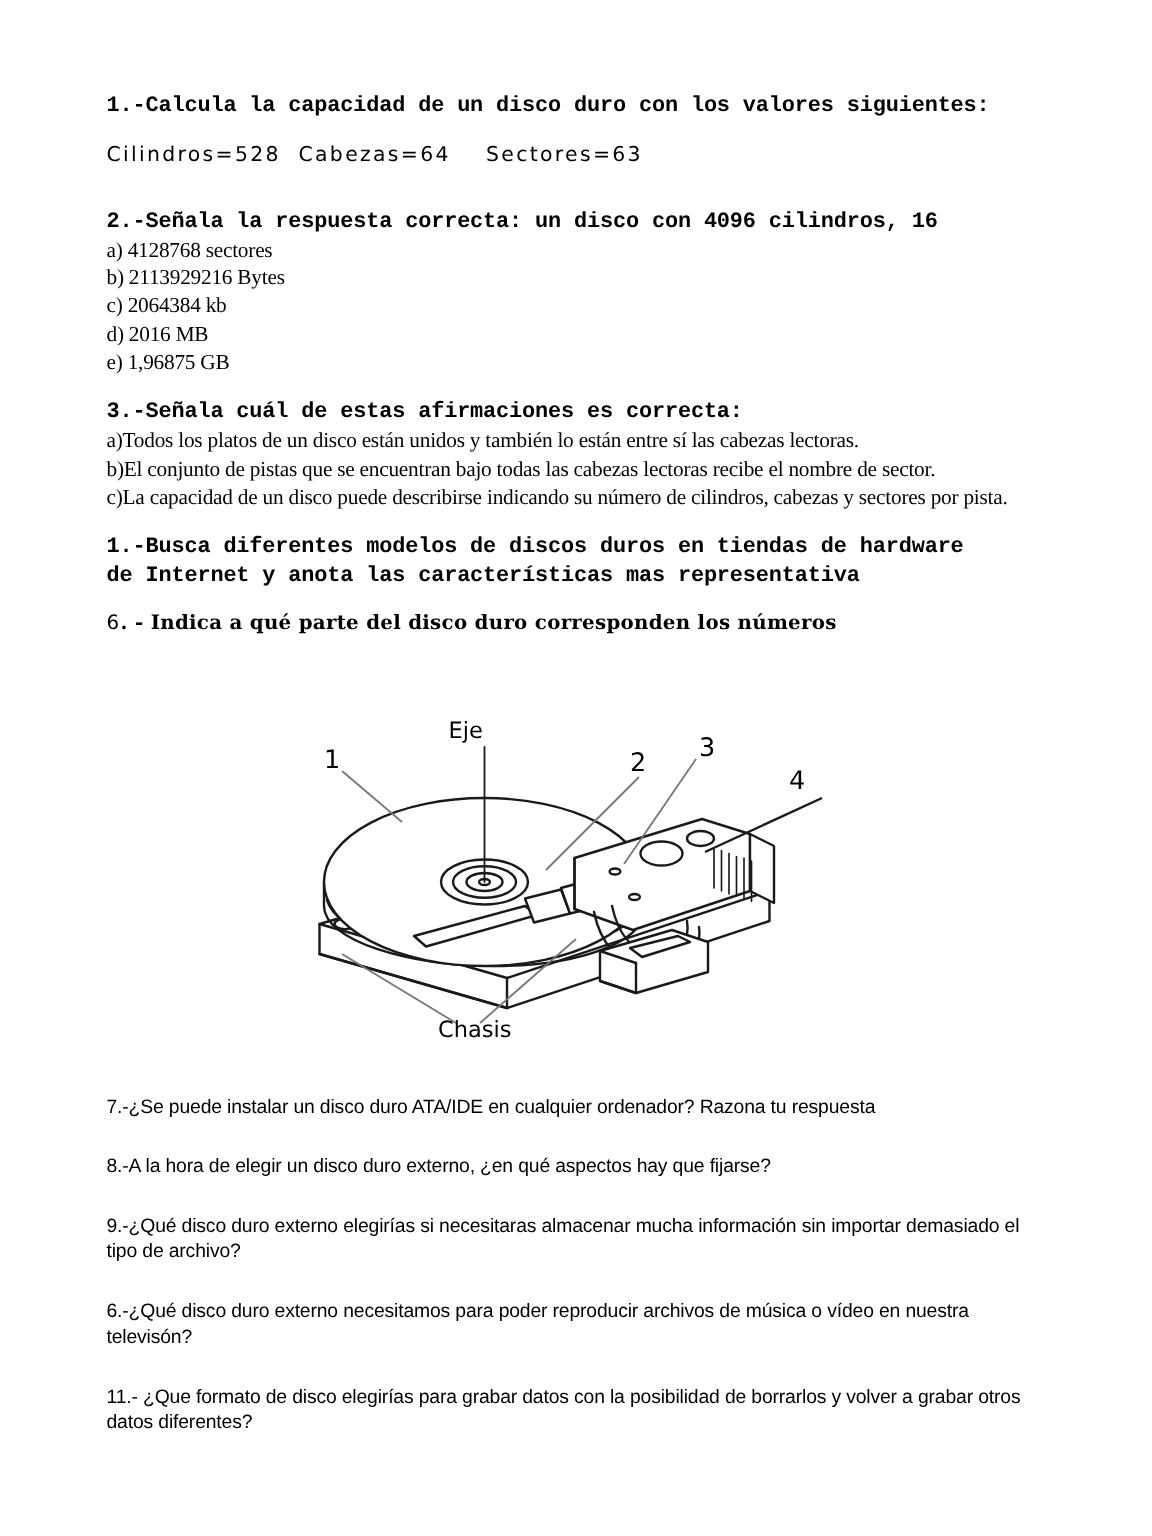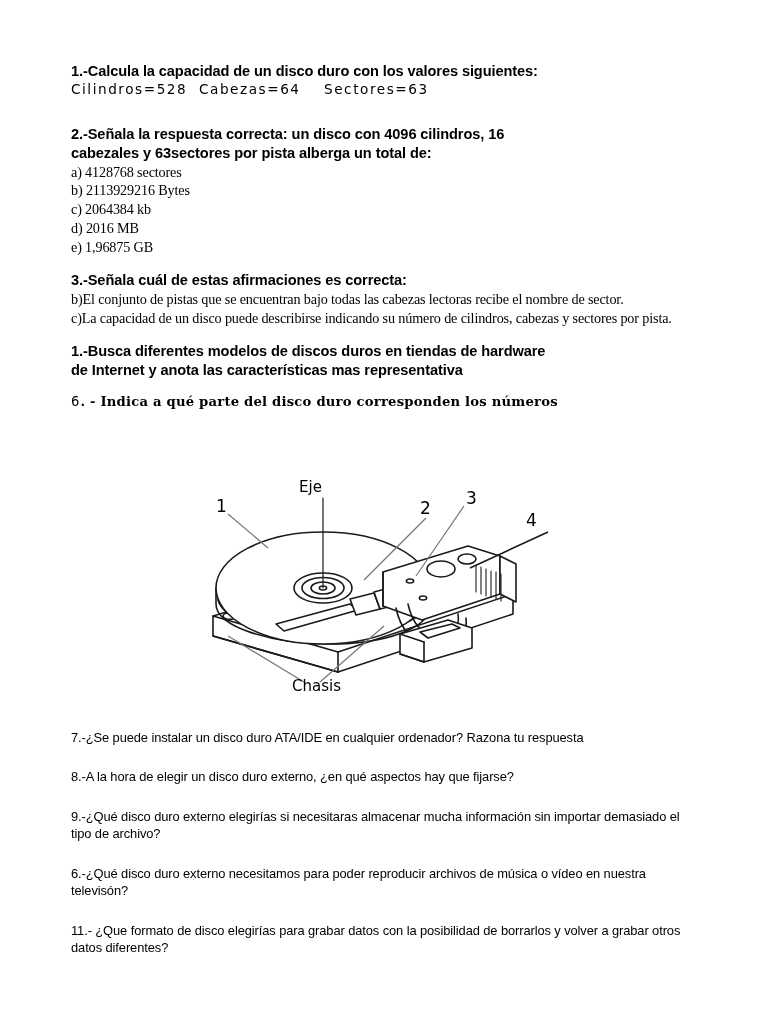--- a/index.html
+++ b/index.html
@@ -17,40 +17,41 @@
   }
 
   .content {
     position: absolute;
     left: 71px;
     top: 62px;
     width: 626px;
   }
 
   .q-head {
-    font-family: Liberation Sans, sans-serif;
+    font-family: Liberation Mono, monospace;
     font-weight: bold;
     font-size: 14.6px;
     line-height: 1.30;
     letter-spacing: -0.1px;
   }
   .q-body {
     font-family: Liberation Serif, serif;
     font-weight: normal;
     font-size: 14.2px;
     line-height: 1.33;
     letter-spacing: -0.15px;
   }
   .specline {
     font-family: "DejaVu Sans", sans-serif;
     font-weight: normal;
     font-size: 13.6px;
     letter-spacing: 1.55px;
     line-height: 1.3;
     white-space: pre;
+    margin-top: 14px;
   }
 
   .block { margin: 0; }
   .gap-lg { height: 26px; }
   .gap-md { height: 14px; }
 
   .opt-list { margin: 0; }
   .opt { display: block; }
 
   
@@ -111,33 +112,33 @@
 <div class="page">
 
   <div class="content">
 
     <div class="q-head block">1.-Calcula la capacidad de un disco duro con los valores siguientes:</div>
     <div class="specline">Cilindros=528  Cabezas=64    Sectores=63</div>
 
     <div class="gap-lg"></div>
 
     <div class="q-head block">2.-Señala la respuesta correcta: un disco con 4096 cilindros, 16</div>
-    <div class="q-head block">cabezales y 63sectores por pista alberga un total de:</div>
     <div class="opt-list">
       <span class="q-body opt">a) 4128768 sectores</span>
       <span class="q-body opt">b) 2113929216 Bytes</span>
       <span class="q-body opt">c) 2064384 kb</span>
       <span class="q-body opt">d) 2016 MB</span>
       <span class="q-body opt">e) 1,96875 GB</span>
     </div>
 
     <div class="gap-md"></div>
 
     <div class="q-head block">3.-Señala cuál de estas afirmaciones es correcta:</div>
     <div class="opt-list">
+      <div class="q-body">a)Todos los platos de un disco están unidos y también lo están entre sí las cabezas lectoras.</div>
       <div class="q-body">b)El conjunto de pistas que se encuentran bajo todas las cabezas lectoras recibe el nombre de sector.</div>
       <div class="q-body">c)La capacidad de un disco puede describirse indicando su número de cilindros, cabezas y sectores por pista.</div>
     </div>
 
     <div class="gap-md"></div>
 
     <div class="q-head block">1.-Busca diferentes modelos de discos duros en tiendas de hardware</div>
     <div class="q-head block">de Internet y anota las características mas representativa</div>
 
     <div class="gap-md"></div>

